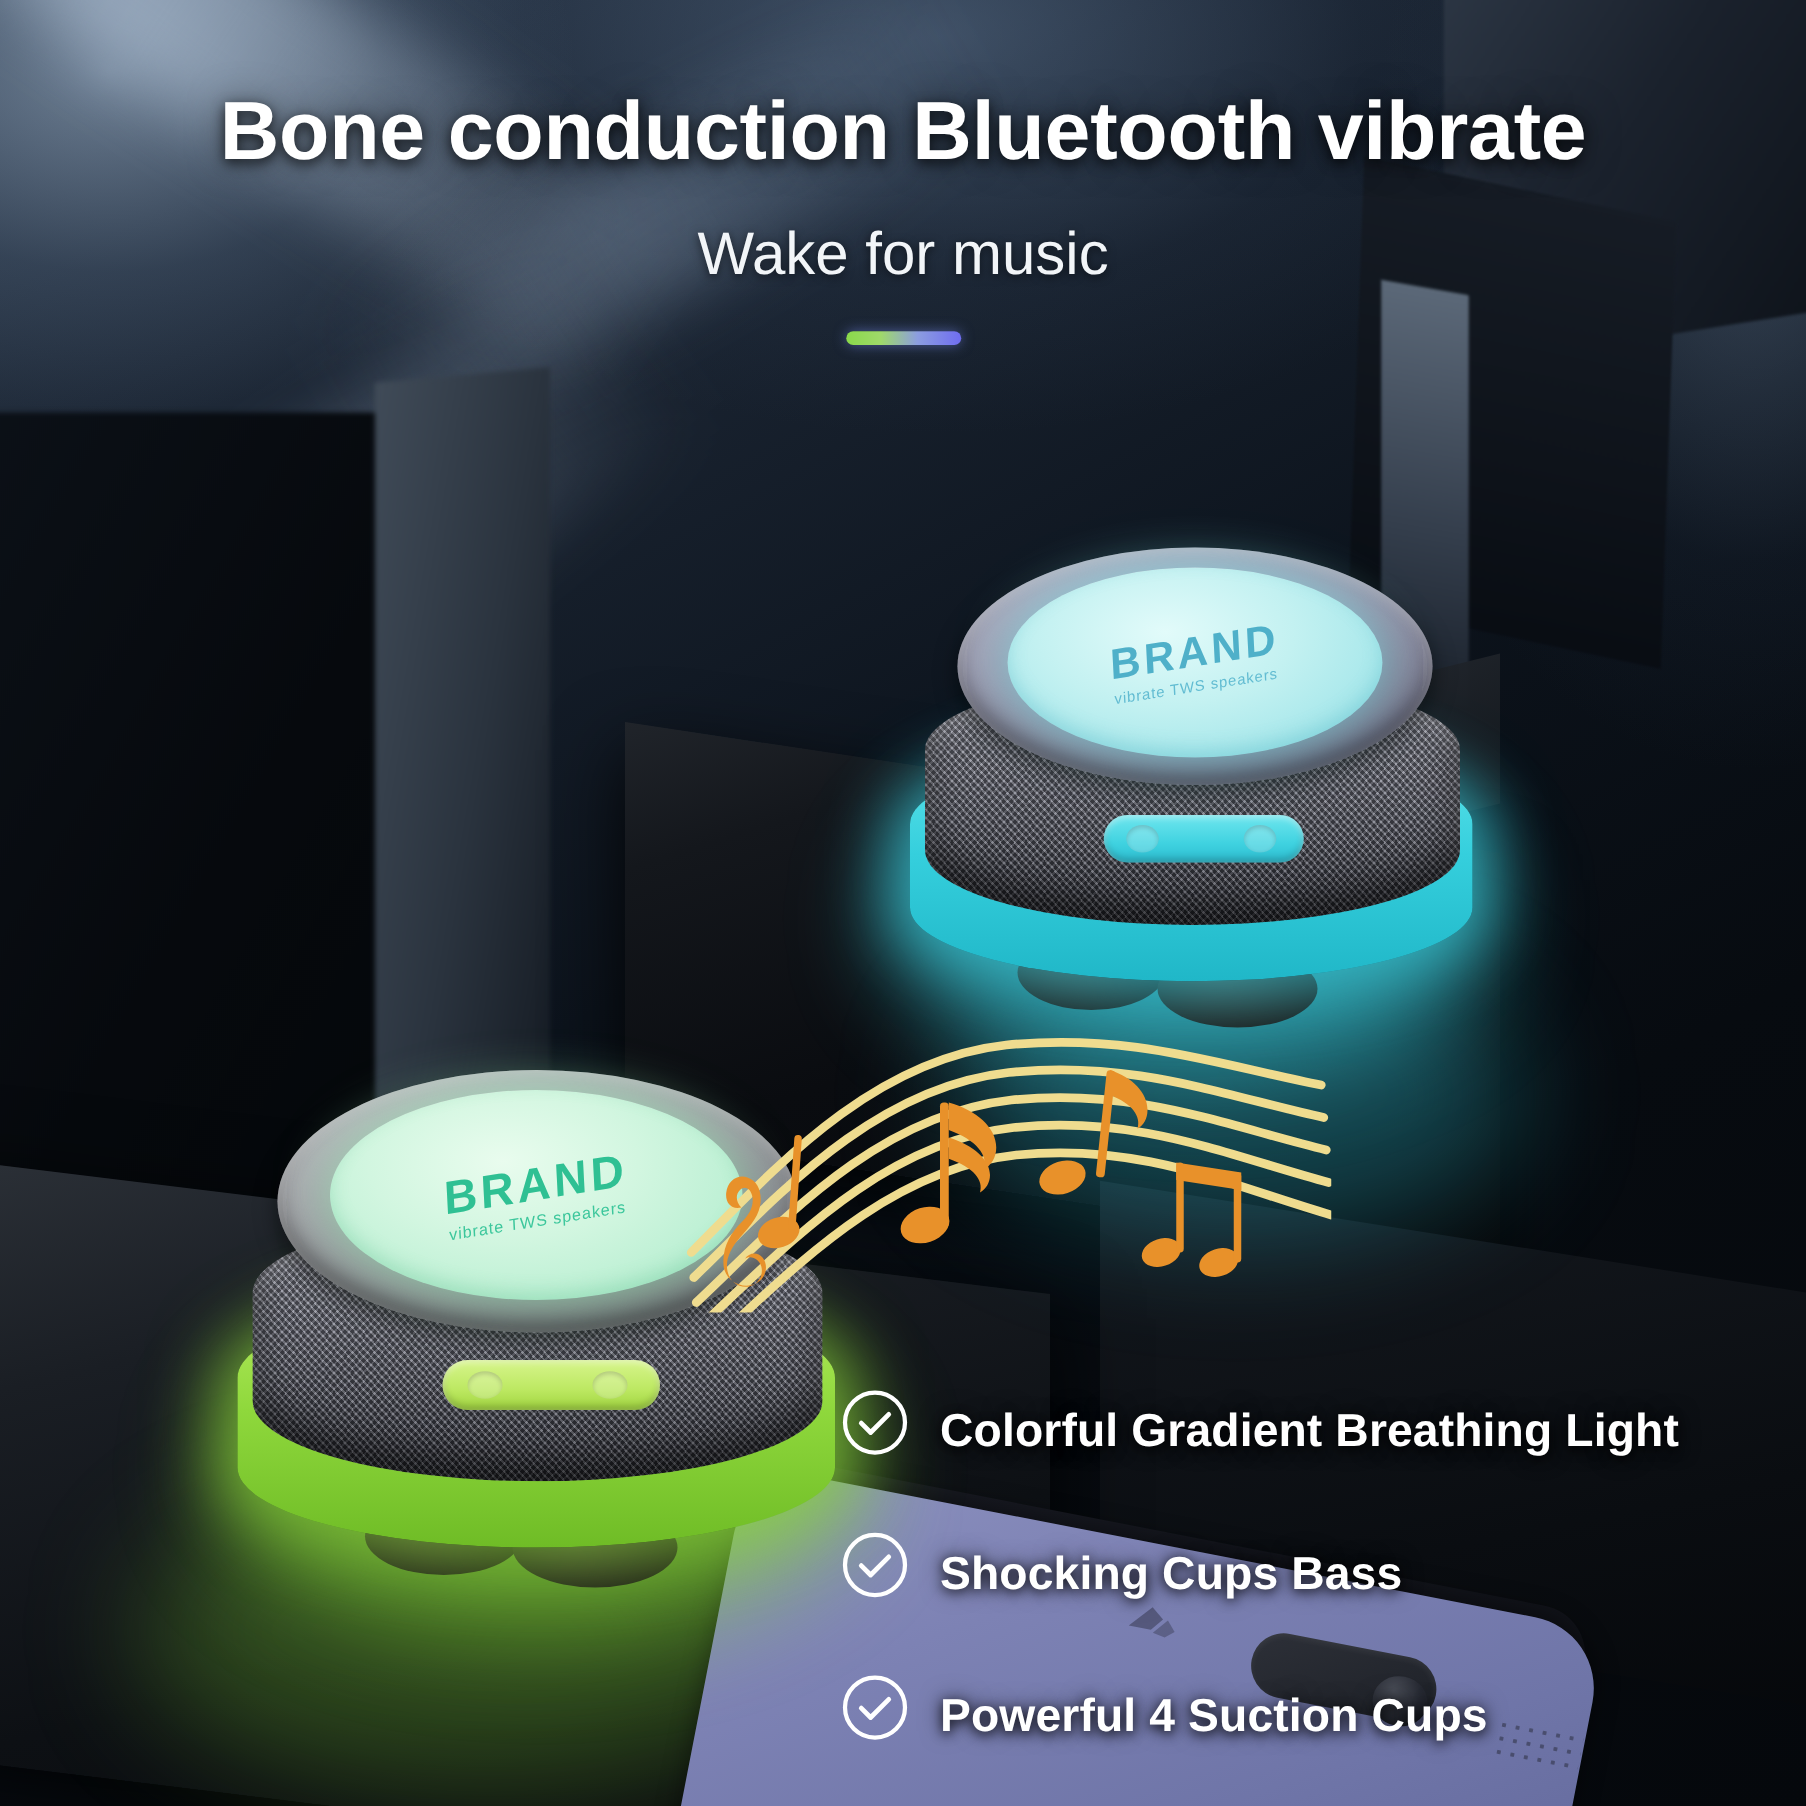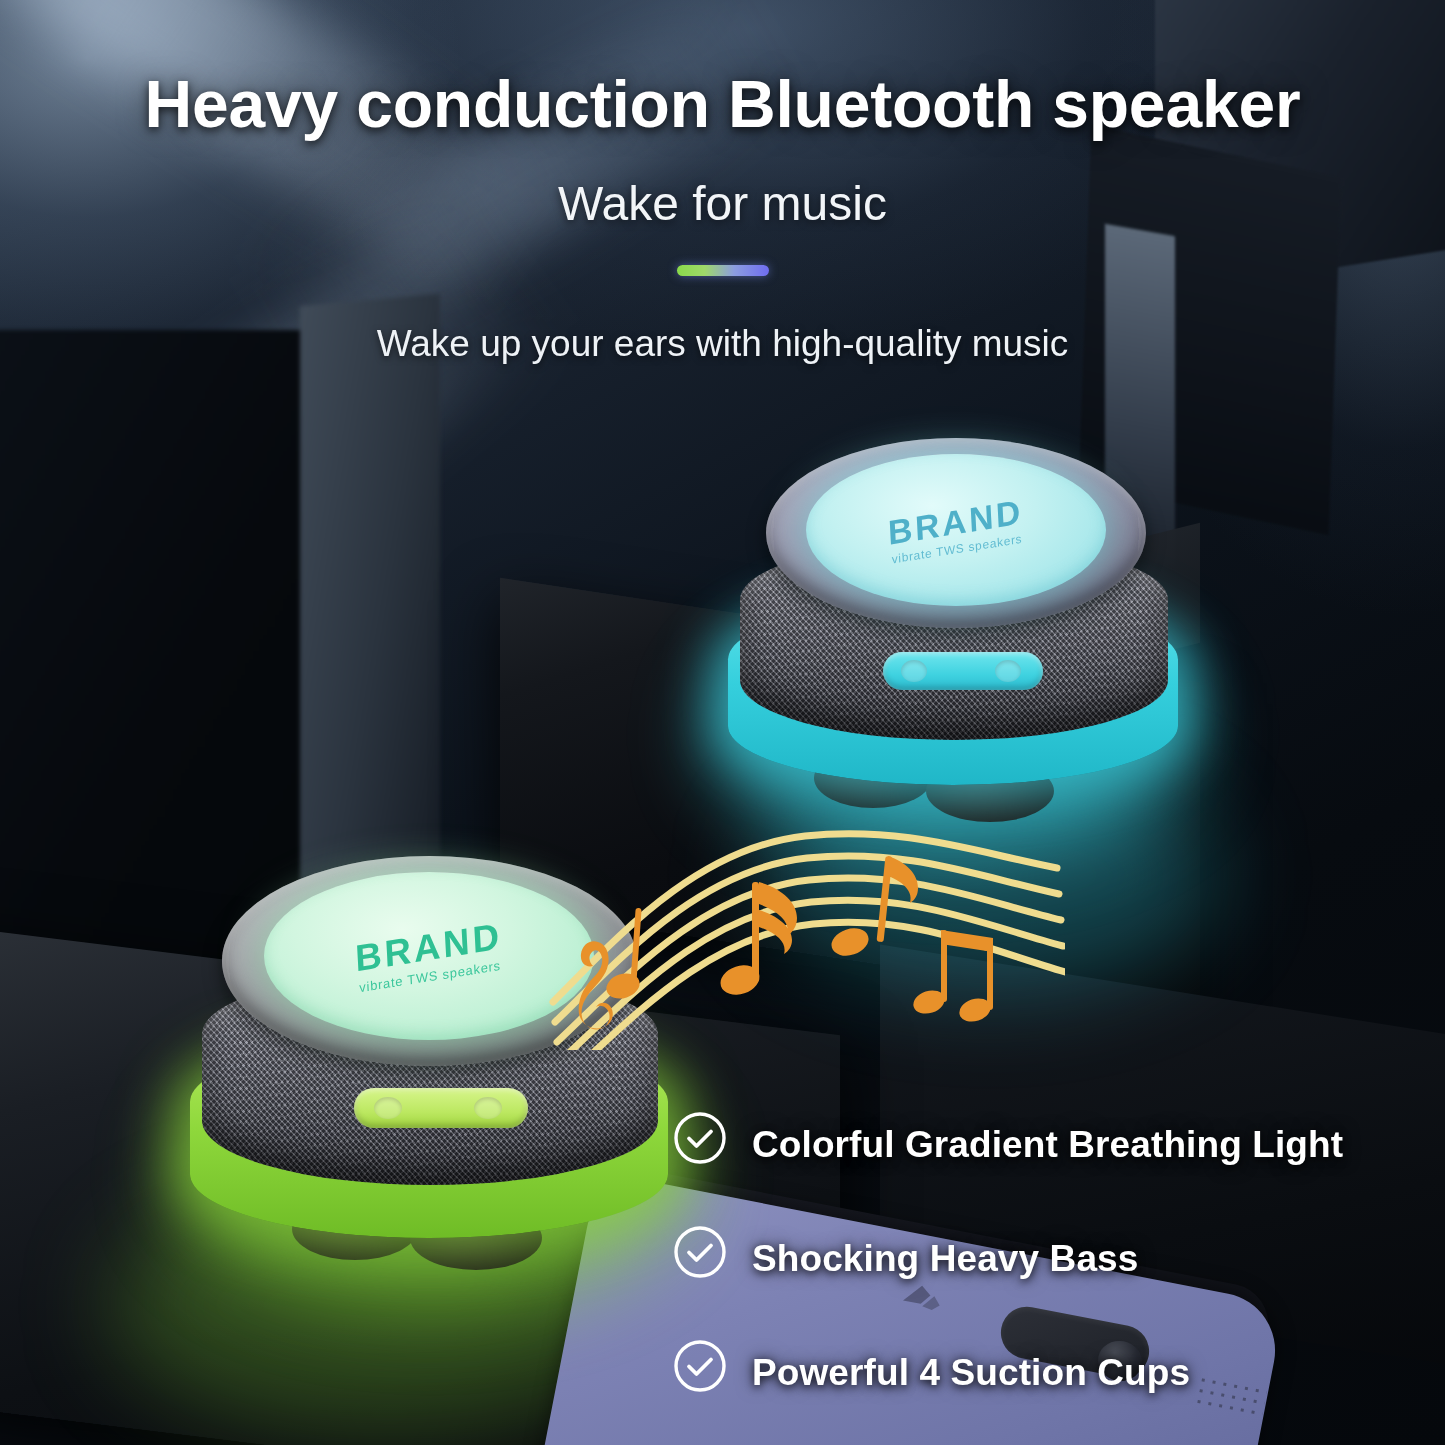--- a/index.html
+++ b/index.html
@@ -285,45 +285,44 @@
 
         <ellipse cx="384" cy="212" rx="16" ry="11" transform="rotate(-18 384 212)"></ellipse>
         <ellipse cx="430" cy="220" rx="16" ry="11" transform="rotate(-18 430 220)"></ellipse>
         <rect x="396" y="140" width="6" height="72" rx="3"></rect>
         <rect x="442" y="148" width="6" height="72" rx="3"></rect>
         <path d="M396 140 L448 148 L448 162 L396 154 Z"></path>
       </g>
     </svg>
   </div>
 
-  <div class="title">Heavy conduction Bluetooth speaker</div>
+  <div class="title">Bone conduction Bluetooth vibrate</div>
   <div class="subtitle">Wake for music</div>
   <div class="divider"></div>
-  <div class="tagline">Wake up your ears with high-quality music</div>
 
   <div class="features">
 
     <div class="feature">
       <span class="feat-icon">
         <svg width="56" height="56" viewBox="0 0 56 56">
           <circle cx="28" cy="28" r="24" fill="none" stroke="#ffffff" stroke-width="3.4"></circle>
           <path d="M17 28.5 L24.5 36 L39 21.5" fill="none" stroke="#ffffff" stroke-width="3.8" stroke-linecap="round" stroke-linejoin="round"></path>
         </svg>
       </span>
       <span class="feat-label">Colorful Gradient Breathing Light</span>
     </div>
 
     <div class="feature">
       <span class="feat-icon">
         <svg width="56" height="56" viewBox="0 0 56 56">
           <circle cx="28" cy="28" r="24" fill="none" stroke="#ffffff" stroke-width="3.4"></circle>
           <path d="M17 28.5 L24.5 36 L39 21.5" fill="none" stroke="#ffffff" stroke-width="3.8" stroke-linecap="round" stroke-linejoin="round"></path>
         </svg>
       </span>
-      <span class="feat-label">Shocking Heavy Bass</span>
+      <span class="feat-label">Shocking Cups Bass</span>
     </div>
 
     <div class="feature">
       <span class="feat-icon">
         <svg width="56" height="56" viewBox="0 0 56 56">
           <circle cx="28" cy="28" r="24" fill="none" stroke="#ffffff" stroke-width="3.4"></circle>
           <path d="M17 28.5 L24.5 36 L39 21.5" fill="none" stroke="#ffffff" stroke-width="3.8" stroke-linecap="round" stroke-linejoin="round"></path>
         </svg>
       </span>
       <span class="feat-label">Powerful 4 Suction Cups</span>

